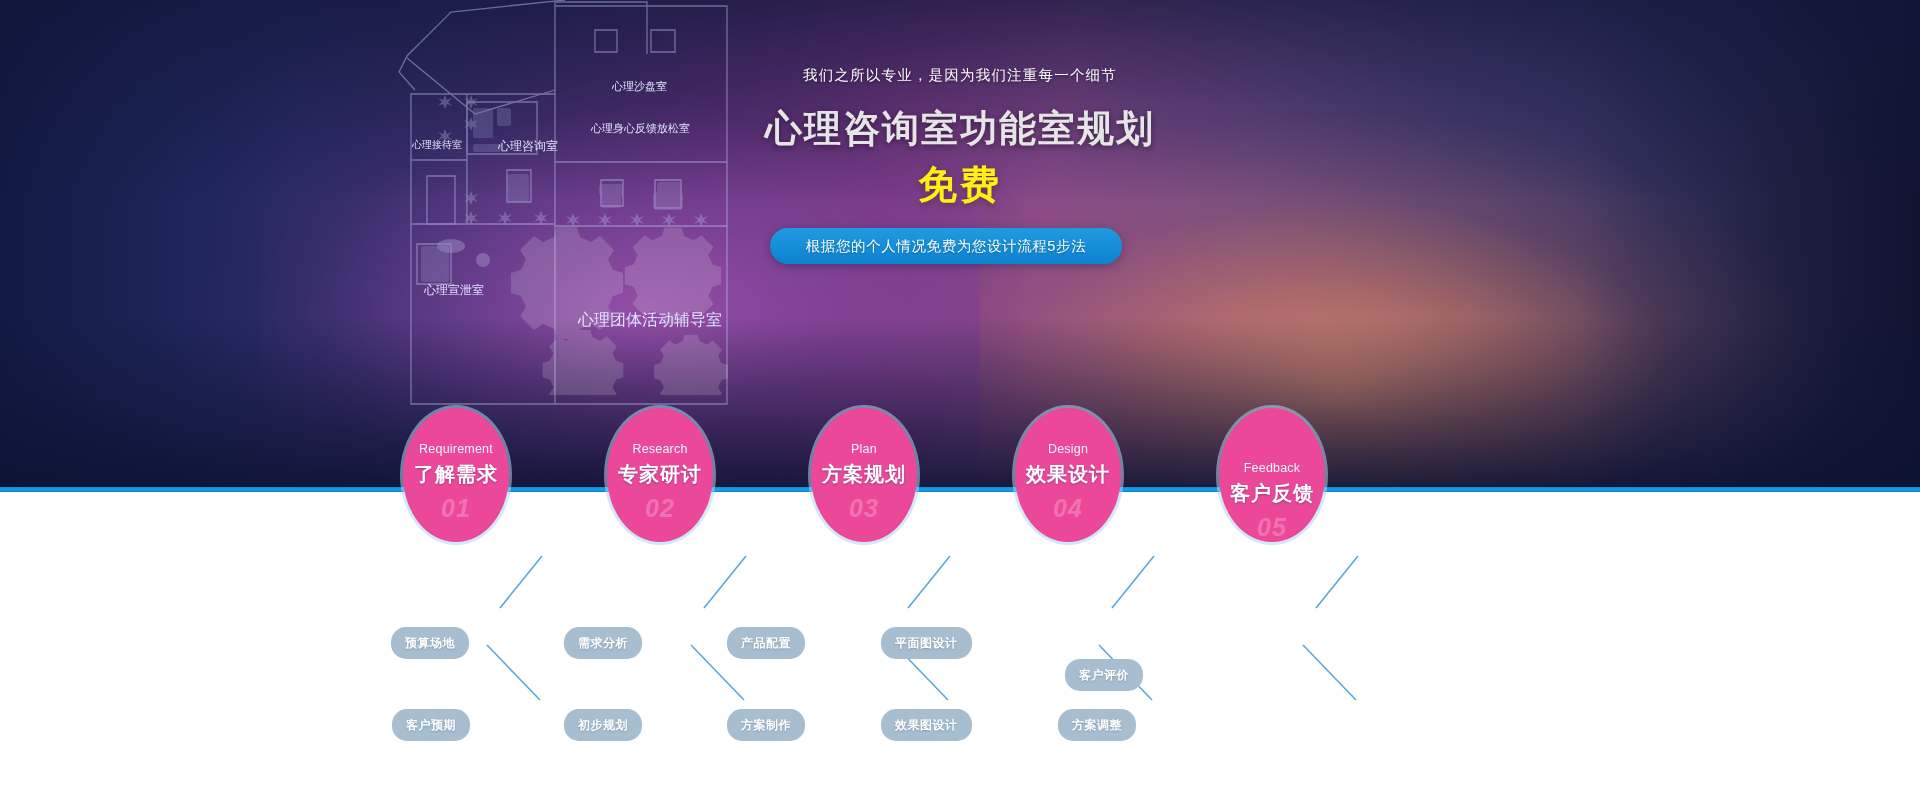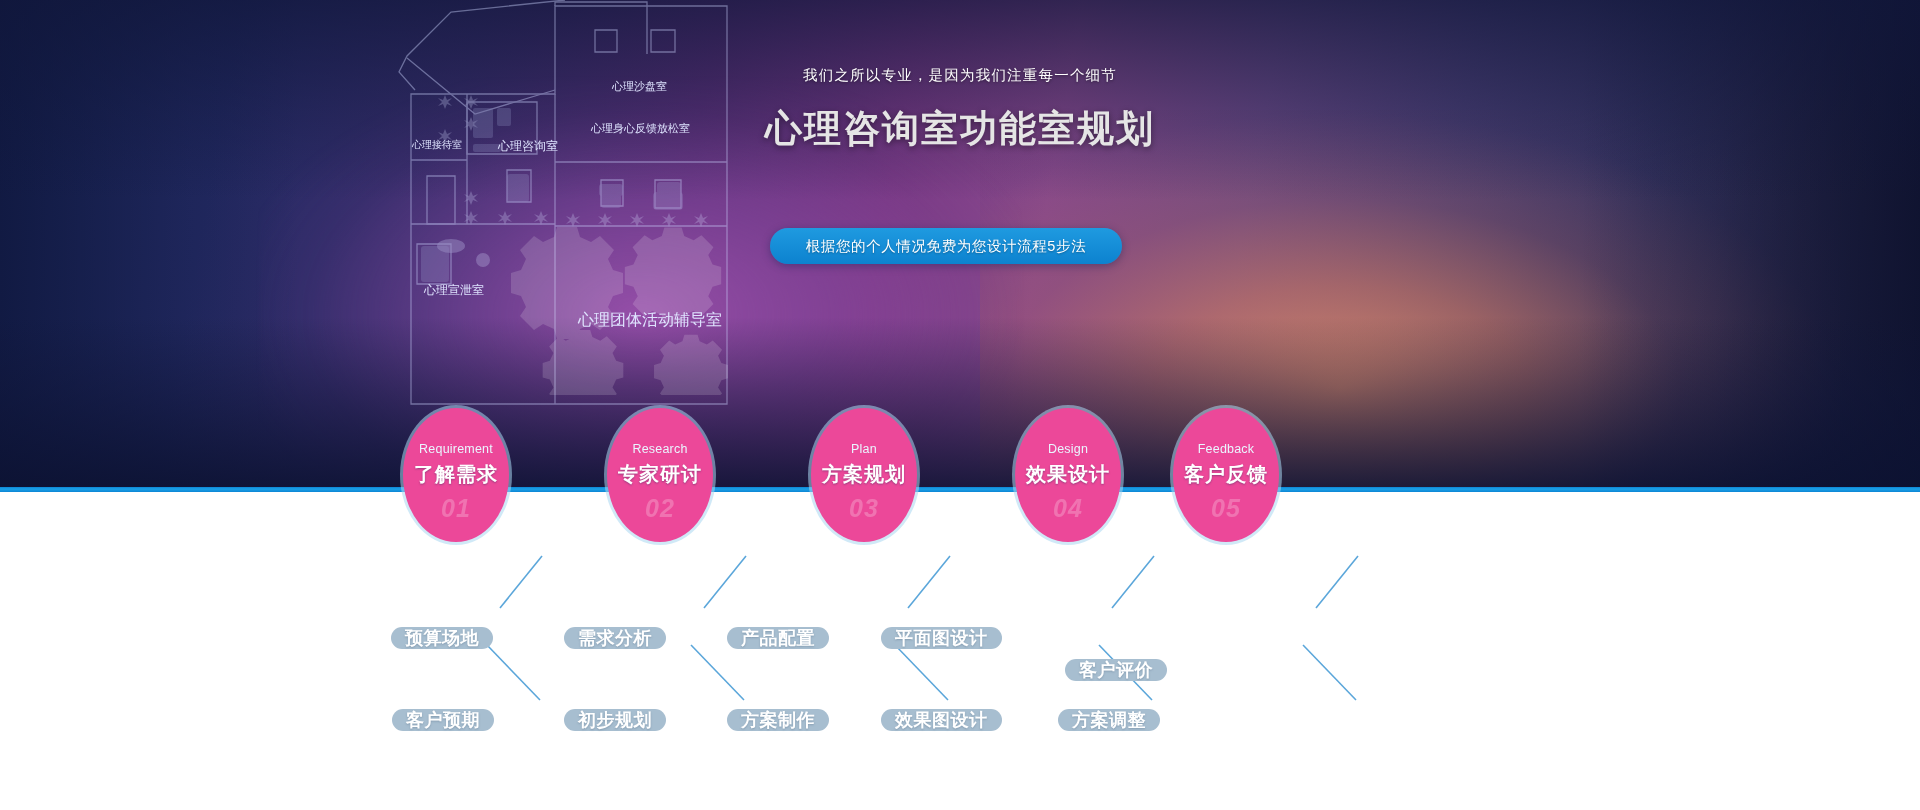--- a/index.html
+++ b/index.html
@@ -77,22 +77,22 @@
     background:#ec4899;
     box-shadow:0 0 0 3px rgba(170,215,240,0.55);
     display:flex; flex-direction:column; align-items:center;
   }
   .step-en { margin-top:34px; color:#eaf6ff; font-size:12.5px; letter-spacing:0.2px; }
   .step-cn { margin-top:5px; color:#fff; font-size:20px; font-weight:bold; letter-spacing:1px;
     text-shadow:0 1px 2px rgba(0,40,80,0.35); }
   .step-num { margin-top:6px; font-size:25px; font-weight:bold; font-style:italic;
     color:rgba(255,255,255,0.24); letter-spacing:1px; }
 
-  .tag-pill { position:absolute; height:22px; border-radius:15px;
-    background:#a7bed0; color:#fff; font-size:18px; font-weight:bold;
+  .tag-pill { position:absolute; height:32px; border-radius:15px;
+    background:#a7bed0; color:#fff; font-size:12px; font-weight:bold;
     display:flex; align-items:center; justify-content:center;
     padding:0 14px; letter-spacing:0.5px;
     text-shadow:0 1px 2px rgba(70,95,120,0.35); cursor:pointer; }
 
   .connectors { position:absolute; left:0; top:0; width:1920px; height:810px;
     pointer-events:none; }
 </style>
 </head>
 <body>
 
@@ -203,20 +203,21 @@
 
     <div class="fp-label" style="left:412px; top:138px; font-size:10px;">心理接待室</div>
     <div class="fp-label" style="left:498px; top:138px; font-size:12px;">心理咨询室</div>
     <div class="fp-label" style="left:612px; top:79px; font-size:11px;">心理沙盘室</div>
     <div class="fp-label" style="left:591px; top:121px; font-size:11px;">心理身心反馈放松室</div>
     <div class="fp-label" style="left:424px; top:282px; font-size:12px;">心理宣泄室</div>
     <div class="fp-label" style="left:578px; top:310px; font-size:16px;">心理团体活动辅导室</div>
 
     <div class="tagline">我们之所以专业，是因为我们注重每一个细节</div>
     <div class="headline">心理咨询室功能室规划</div>
+    <div class="free">免费</div>
     <div class="cta-pill">根据您的个人情况免费为您设计流程5步法</div>
   </div>
 
   <div class="divider"></div>
 
   <svg class="connectors" viewBox="0 0 1920 810">
     <g fill="none" stroke="#4a9dd6" stroke-width="1.6" opacity="0.9">
       <path d="M542 556 L500 608"></path>
         <path d="M487 645 L540 700"></path>
       <path d="M746 556 L704 608"></path>
@@ -257,21 +258,21 @@
     <div class="tag-pill" style="left:727px; top:709px;">方案制作</div>
 
     <div class="step-circle" style="left:1015px; top:408px;">
       <div class="step-en">Design</div>
       <div class="step-cn">效果设计</div>
       <div class="step-num">04</div>
     </div>
     <div class="tag-pill" style="left:881px; top:627px;">平面图设计</div>
     <div class="tag-pill" style="left:881px; top:709px;">效果图设计</div>
 
-    <div class="step-circle" style="left:1173px; top:408px;">
+    <div class="step-circle" style="left:1219px; top:408px;justify-content:flex-end;">
       <div class="step-en">Feedback</div>
       <div class="step-cn">客户反馈</div>
       <div class="step-num">05</div>
     </div>
     <div class="tag-pill" style="left:1065px; top:627px;margin-top:32px;">客户评价</div>
     <div class="tag-pill" style="left:1058px; top:709px;">方案调整</div>
 
   </div>
 </div>
 

